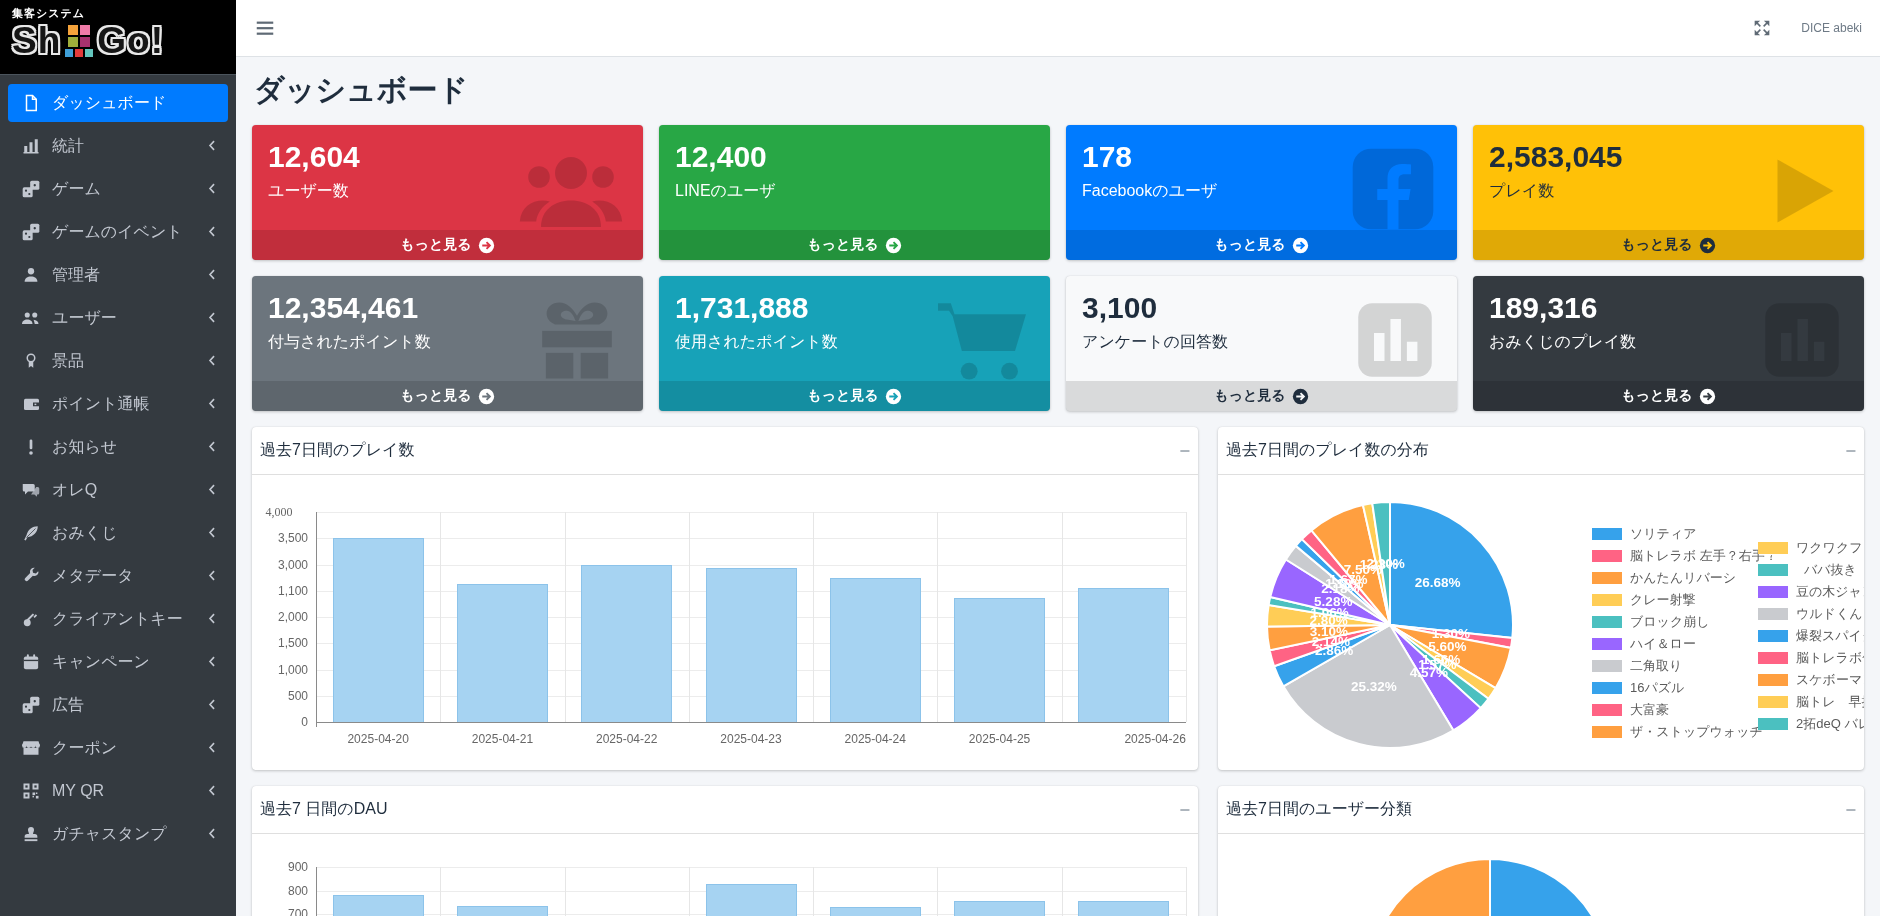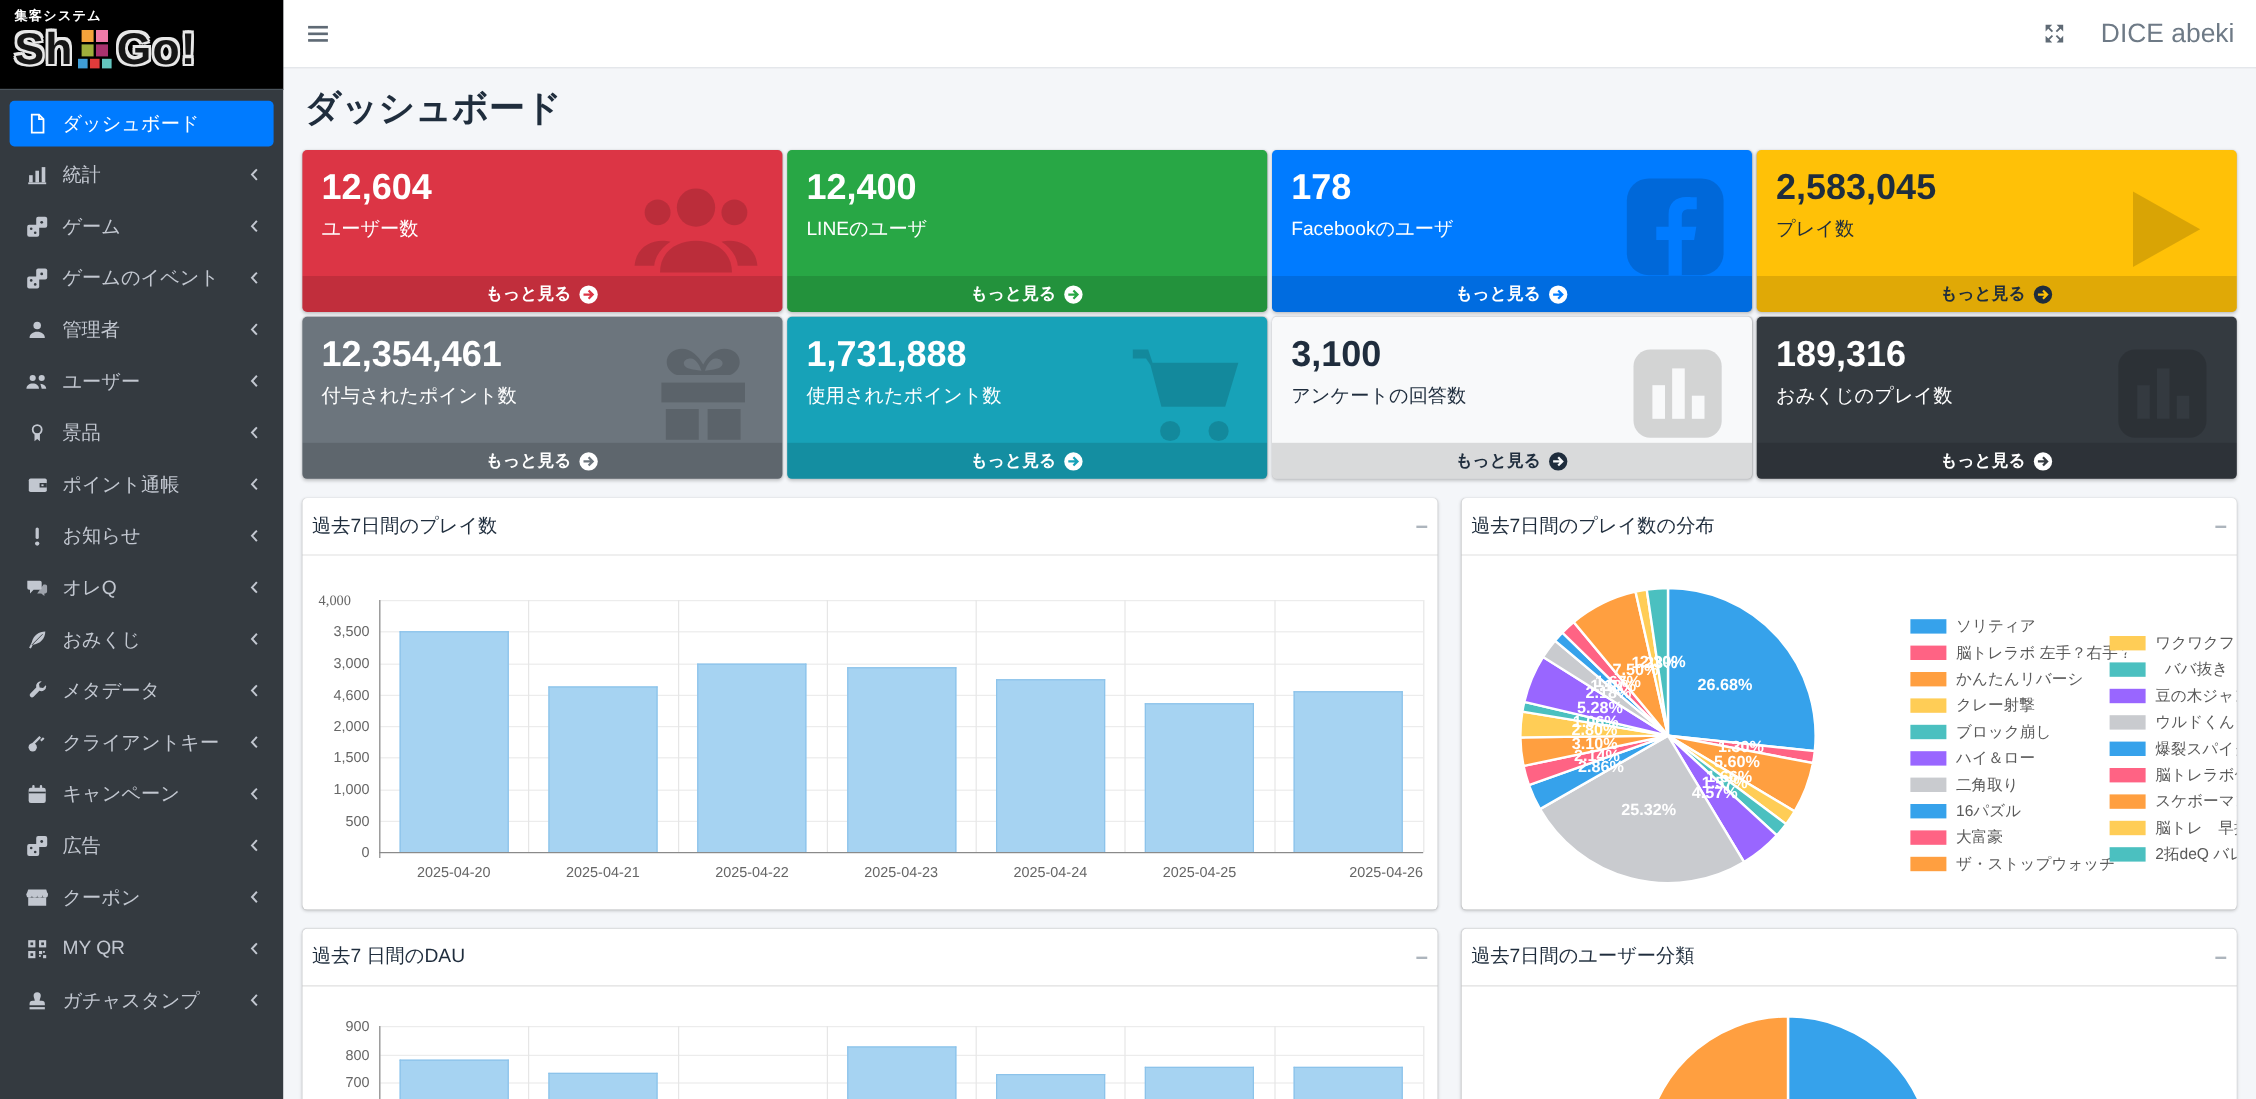--- a/index.html
+++ b/index.html
@@ -38,26 +38,26 @@
   .mi-icon { width:26px; display:flex; align-items:center; justify-content:center; margin-right:8px; flex:0 0 26px; }
   .mi-label { white-space:nowrap; }
   .chev { position:absolute; right:8px; top:11px; }
   
   .main { position:absolute; left:236px; top:0; width:1644px; height:916px; }
   .navbar {
     height:57px; background:#fff; border-bottom:1px solid #dee2e6;
     display:flex; align-items:center; padding:0 18px;
   }
   .nav-right { margin-left:auto; display:flex; align-items:center; gap:28px; }
-  .user-label { font-size:22px; color:#6e7a86;text-align:right; }
+  .user-label { font-size:12px; color:#6e7a86;text-align:right; }
   .icon-btn { background:none; border:none; cursor:pointer; display:flex; align-items:center; color:#5f6a75; }
   .content { padding:9px 16px 0 16px; }
   .page-title { font-size:30px; font-weight:600; color:#1f2d3d; margin:4px 0 14px 2px; }
   
-  .cards-grid { display:grid; grid-template-columns:repeat(4,1fr); gap:4px; margin-bottom:16px; }
+  .cards-grid { display:grid; grid-template-columns:repeat(4,1fr); gap:16px; margin-bottom:16px; }
   .small-box {
     border-radius:4px; height:135px; position:relative; overflow:hidden;
     display:flex; flex-direction:column;
     box-shadow:0 0 1px rgba(0,0,0,.125), 0 1px 3px rgba(0,0,0,.2);
   }
   .sb-inner { padding:13px 16px 0 16px; flex:1; position:relative; z-index:2; }
   .sb-value { font-size:30px; font-weight:700; line-height:1.25; }
   .sb-label { font-size:16px; font-weight:500; margin-top:5px; }
   .sb-icon { position:absolute; right:20px; top:20px; z-index:1; }
   .sb-footer {
@@ -553,21 +553,21 @@
           <button class="collapse-btn">−</button>
         </div>
         <div class="card-body" id="chart-plays">
             <div class="grid-h" style="left: 64px; top: 37px; width: 870px;"></div>
             <div class="tick-label" style="left: -2px; top: 30px; width: 58px; text-align: center; font-family: Liberation Serif, serif;">4,000</div>
             <div class="grid-h" style="left: 64px; top: 63.25px; width: 870px;"></div>
             <div class="tick-label" style="left: -2px; top: 56.25px; width: 58px; text-align: right;">3,500</div>
             <div class="grid-h" style="left: 64px; top: 89.5px; width: 870px;"></div>
             <div class="tick-label" style="left: -2px; top: 82.5px; width: 58px; text-align: right;">3,000</div>
             <div class="grid-h" style="left: 64px; top: 115.75px; width: 870px;"></div>
-            <div class="tick-label" style="left: -2px; top: 108.75px; width: 58px; text-align: right;">4,600</div>
+            <div class="tick-label" style="left: -2px; top: 108.75px; width: 58px; text-align: right;">1,100</div>
             <div class="grid-h" style="left: 64px; top: 142px; width: 870px;"></div>
             <div class="tick-label" style="left: -2px; top: 135px; width: 58px; text-align: right;">2,000</div>
             <div class="grid-h" style="left: 64px; top: 168.25px; width: 870px;"></div>
             <div class="tick-label" style="left: -2px; top: 161.25px; width: 58px; text-align: right;">1,500</div>
             <div class="grid-h" style="left: 64px; top: 194.5px; width: 870px;"></div>
             <div class="tick-label" style="left: -2px; top: 187.5px; width: 58px; text-align: right;">1,000</div>
             <div class="grid-h" style="left: 64px; top: 220.75px; width: 870px;"></div>
             <div class="tick-label" style="left: -2px; top: 213.75px; width: 58px; text-align: right;">500</div>
             <div class="grid-h" style="left: 64px; top: 247px; width: 870px;"></div>
             <div class="tick-label" style="left: -2px; top: 240px; width: 58px; text-align: right;">0</div>

